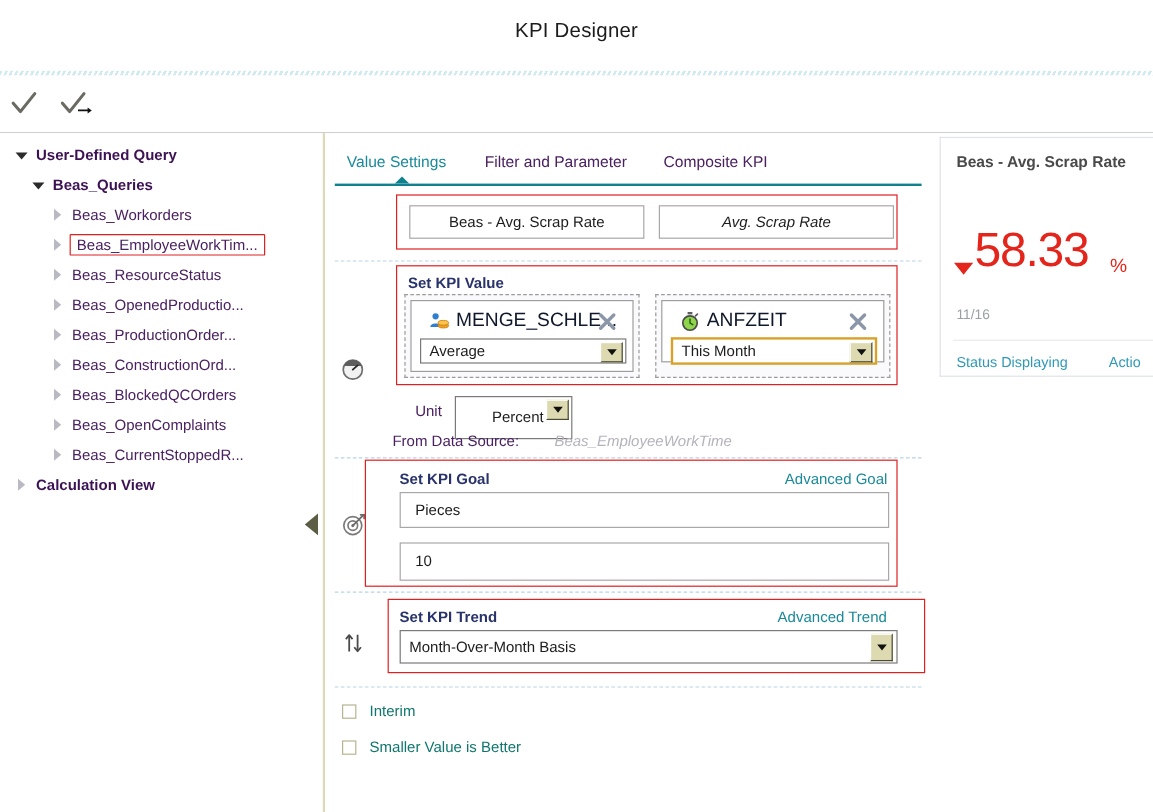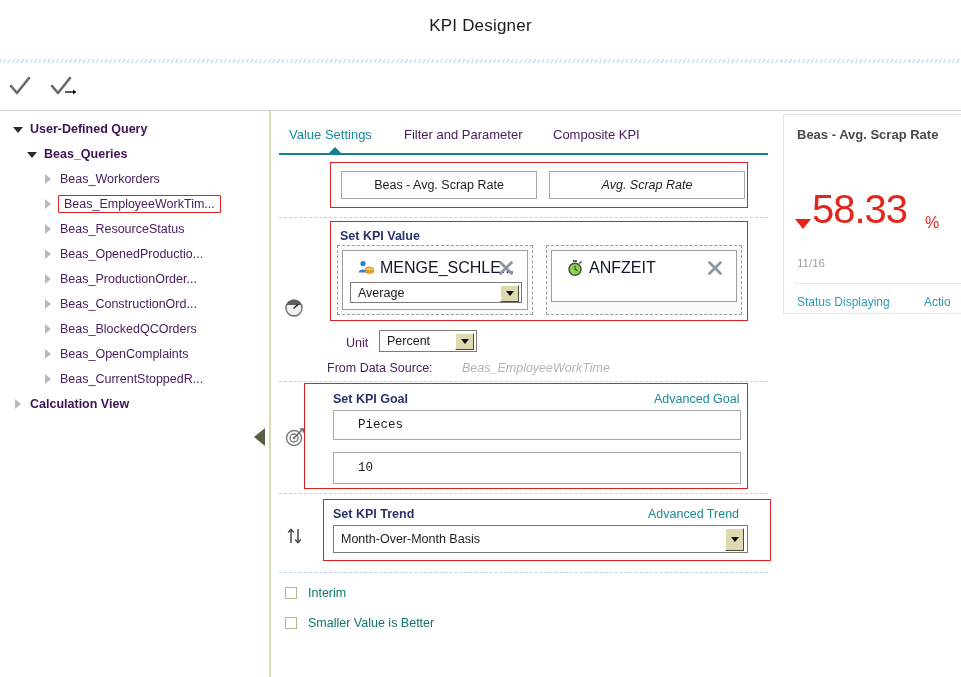--- a/index.html
+++ b/index.html
@@ -81,21 +81,21 @@
     border-top:1px dashed #b8d4e8;}
 
   .redbox{position:absolute;border:1.6px solid #e02020;box-sizing:border-box;}
 
   .ti{
     position:absolute;box-sizing:border-box;border:1px solid #a8a8a8;background:#fff;
     font-family:"Liberation Sans",sans-serif;font-size:12.5px;color:#1c1c1c;
     outline:none;
   }
   .ti.center{text-align:center;}
-  .ti.leftpad{padding-left:24px;font-family:Liberation Mono, monospace;}
+  .ti.leftpad{padding-left:12px;}
 
   .sect-title{position:absolute;font-size:12.5px;font-weight:bold;color:#29336b;white-space:nowrap;}
   .adv-link{position:absolute;font-size:12.5px;color:#1a8a9a;cursor:pointer;white-space:nowrap;}
 
   .row-icon{position:absolute;width:22px;height:22px;}
 
   .dashzone{position:absolute;box-sizing:border-box;border:1px dashed #9b9b9b;background:#faf9fb;}
   .chip{
     position:absolute;box-sizing:border-box;border:1px solid #9e9e9e;background:#fff;
   }
@@ -326,24 +326,30 @@
             <path d="M9 6.8 L9 10.2 L11.3 11.6" stroke="#1d5c1d" stroke-width="1.2" fill="none" stroke-linecap="round"></path>
           </svg>
         </span>
         <span class="chip-name">ANFZEIT</span>
       </div>
       <div class="chip-x">
         <svg width="18" height="18" viewBox="0 0 18 18">
           <path d="M3.5 3.5 L14.5 14.5 M14.5 3.5 L3.5 14.5" stroke="#8b97a8" stroke-width="2.8" stroke-linecap="round"></path>
         </svg>
       </div>
+      <div class="wsel gold" style="left:7px;top:30px;width:172px;height:23px;">
+        <span class="wsel-text">This Month</span>
+        <span class="wsel-btn" style="right:2px;height:15px;">
+            <i class="arrow-d"></i>
+          </span>
+      </div>
     </div>
 
     <div class="ulabel" style="left:75px;top:225px;">Unit</div>
-    <div class="wsel" style="left:108px;top:219px;width:98px;height:22px;">
+    <div class="wsel" style="left:108px;top:219px;width:98px;height:36px;justify-content:center;">
       <span class="wsel-text">Percent</span>
       <span class="wsel-btn" style="right:2px;height:15px;">
           <i class="arrow-d"></i>
         </span>
     </div>
 
     <div class="ulabel" style="left:56px;top:250px;">From Data Source:</div>
     <div class="uval-italic" style="left:191px;top:250px;">Beas_EmployeeWorkTime</div>
 
     <div class="dashed-sep" style="top:270px;"></div>

